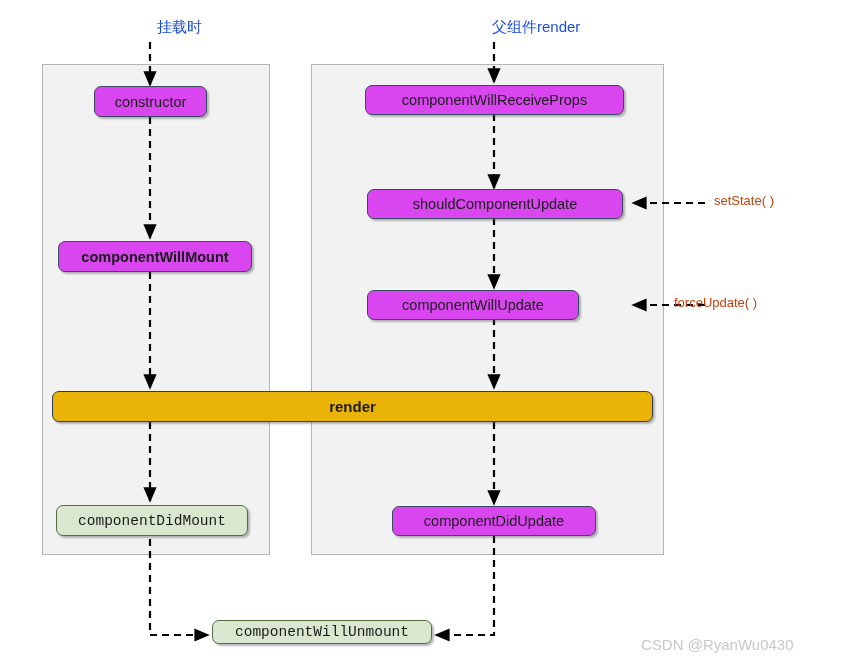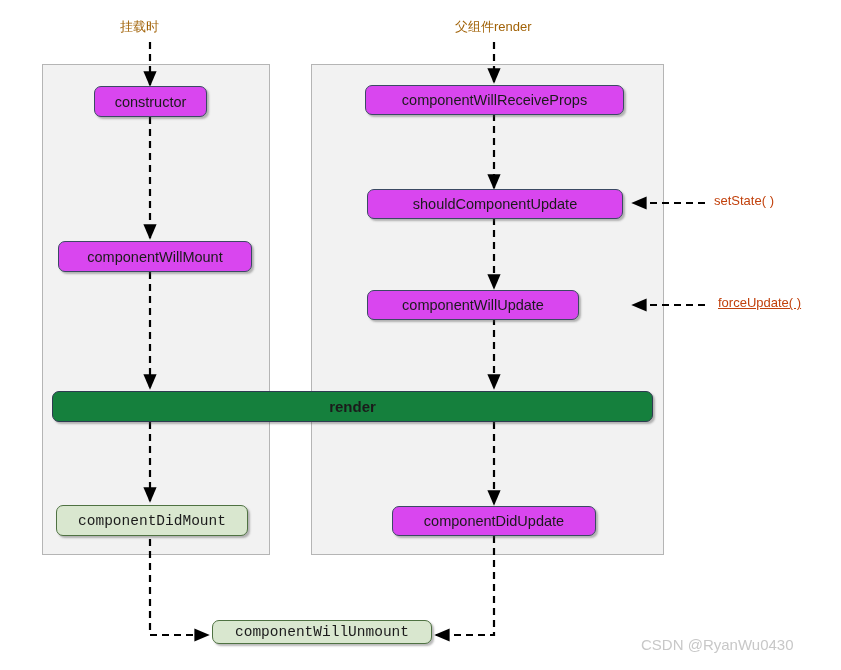--- a/index.html
+++ b/index.html
@@ -38,30 +38,31 @@
   .node.blue {
     background: #d946ef;
     border: 1.4px solid #3b4a63;
   }
   .node.green {
     background: #d9e7cf;
     border: 1.4px solid #4f7242;
     font-family: Liberation Mono, monospace;
   }
   .node.render-bar {
-    background: #15803d;
+    background: #eab308;
     border: 1.4px solid #2e3b51;
     font-weight: bold;
     font-size: 15px;
   }
   .caption {
     position: absolute;
-    font-size: 13px;
-    color: #a16207;
+    font-size: 15px;
+    color: #1d4ed8;
     white-space: nowrap;
+    margin-left: 37px;
   }
   .side-label {
     position: absolute;
     font-size: 13px;
     color: #c2410c;
     white-space: nowrap;
   }
   .watermark {
     position: absolute;
     font-size: 15px;
@@ -110,30 +111,30 @@
 
       <line x1="705" y1="203" x2="633" y2="203" marker-end="url(#ah)"></line>
       <line x1="705" y1="305" x2="633" y2="305" marker-end="url(#ah)"></line>
     </g>
   </svg>
 
   <div class="caption" style="left:120px; top:18px;">挂载时</div>
   <div class="caption" style="left:455px; top:18px;">父组件render</div>
 
   <div class="node blue" style="left:94px; top:86px; width:113px; height:31px;">constructor</div>
-  <div class="node blue" style="left:58px; top:241px; width:194px; height:31px;">componentWillMount</div>
+  <div class="node blue" style="left:58px; top:241px; width:194px; height:31px;font-weight:bold;">componentWillMount</div>
   <div class="node green" style="left:56px; top:505px; width:192px; height:31px;">componentDidMount</div>
 
   <div class="node blue" style="left:365px; top:85px; width:259px; height:30px;">componentWillReceiveProps</div>
   <div class="node blue" style="left:367px; top:189px; width:256px; height:30px;">shouldComponentUpdate</div>
   <div class="node blue" style="left:367px; top:290px; width:212px; height:30px;">componentWillUpdate</div>
   <div class="node blue" style="left:392px; top:506px; width:204px; height:30px;">componentDidUpdate</div>
 
   <div class="node render-bar" style="left:52px; top:391px; width:601px; height:31px;">render</div>
 
   <div class="node green" style="left:212px; top:620px; width:220px; height:24px;">componentWillUnmount</div>
 
   <div class="side-label" style="left:714px; top:193px;">setState( )</div>
-  <div class="side-label" style="left:718px; top:295px;text-decoration:underline;">forceUpdate( )</div>
+  <div class="side-label" style="left:674px; top:295px;">forceUpdate( )</div>
 
   <div class="watermark" style="left:641px; top:636px;">CSDN @RyanWu0430</div>
 
 </div>
 
 </body></html>

